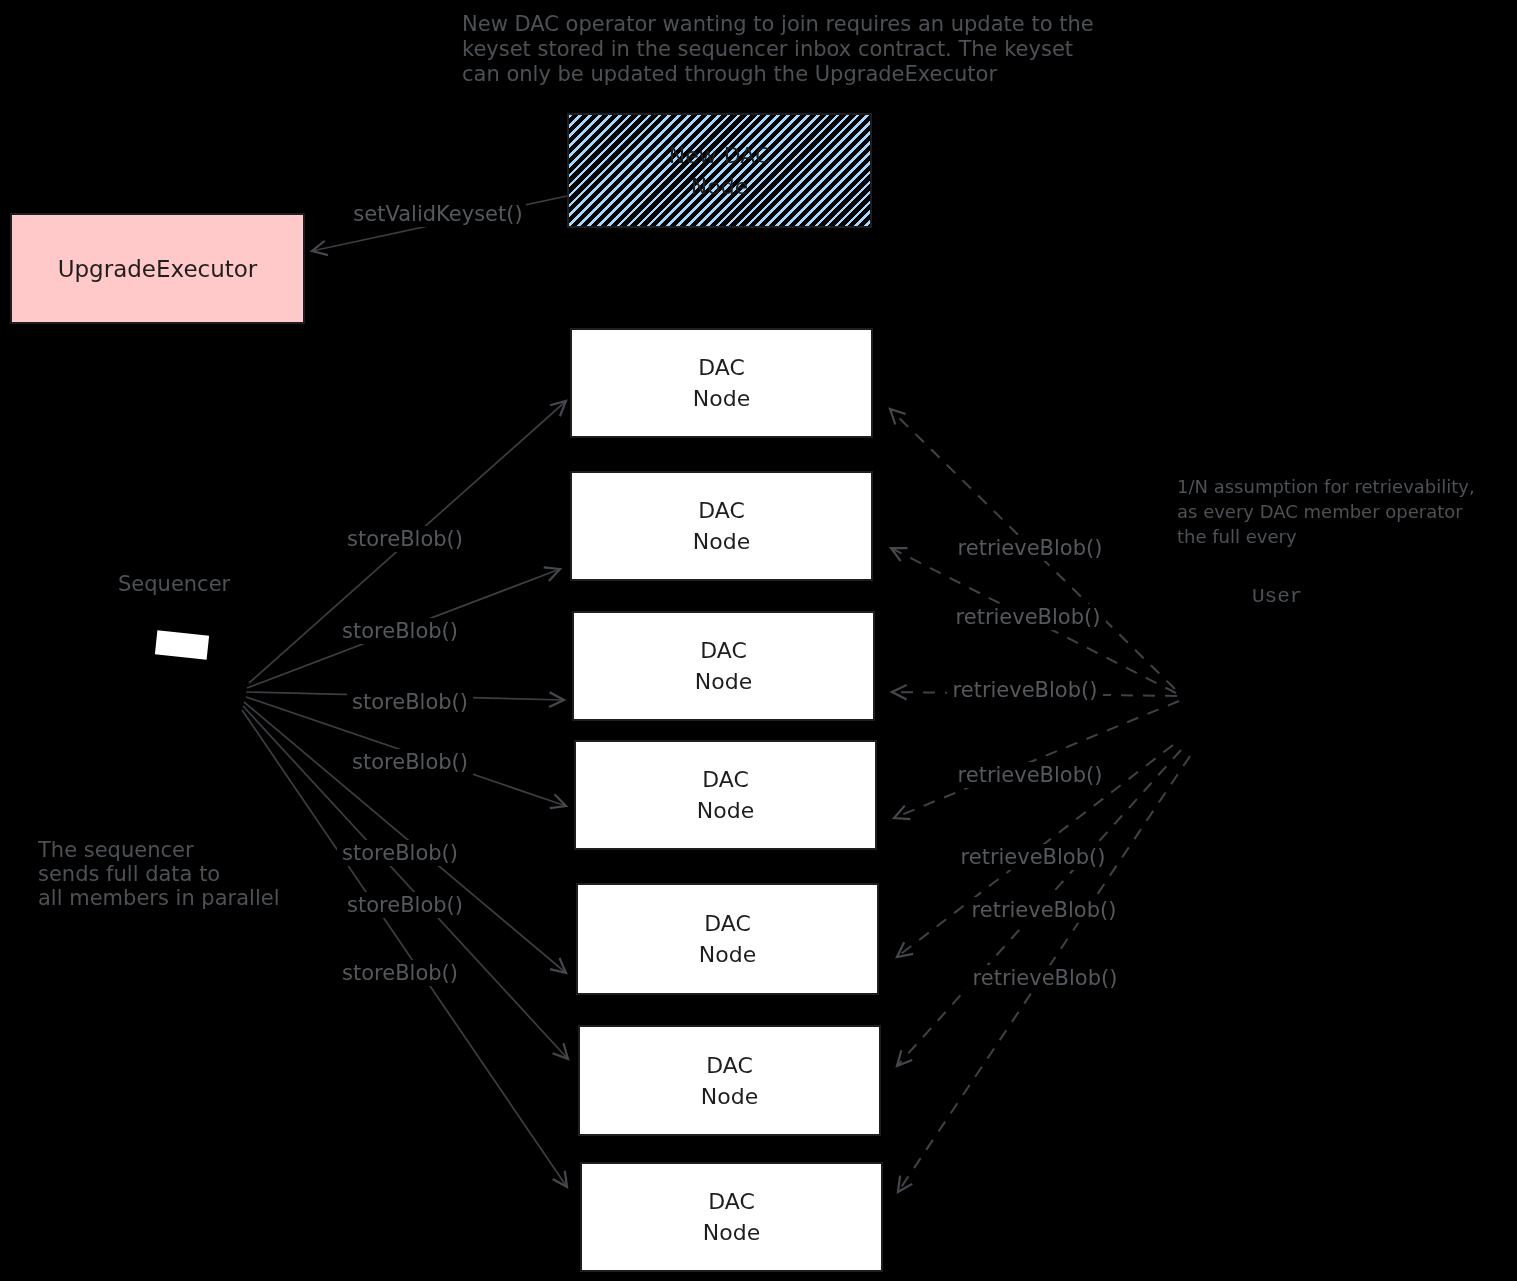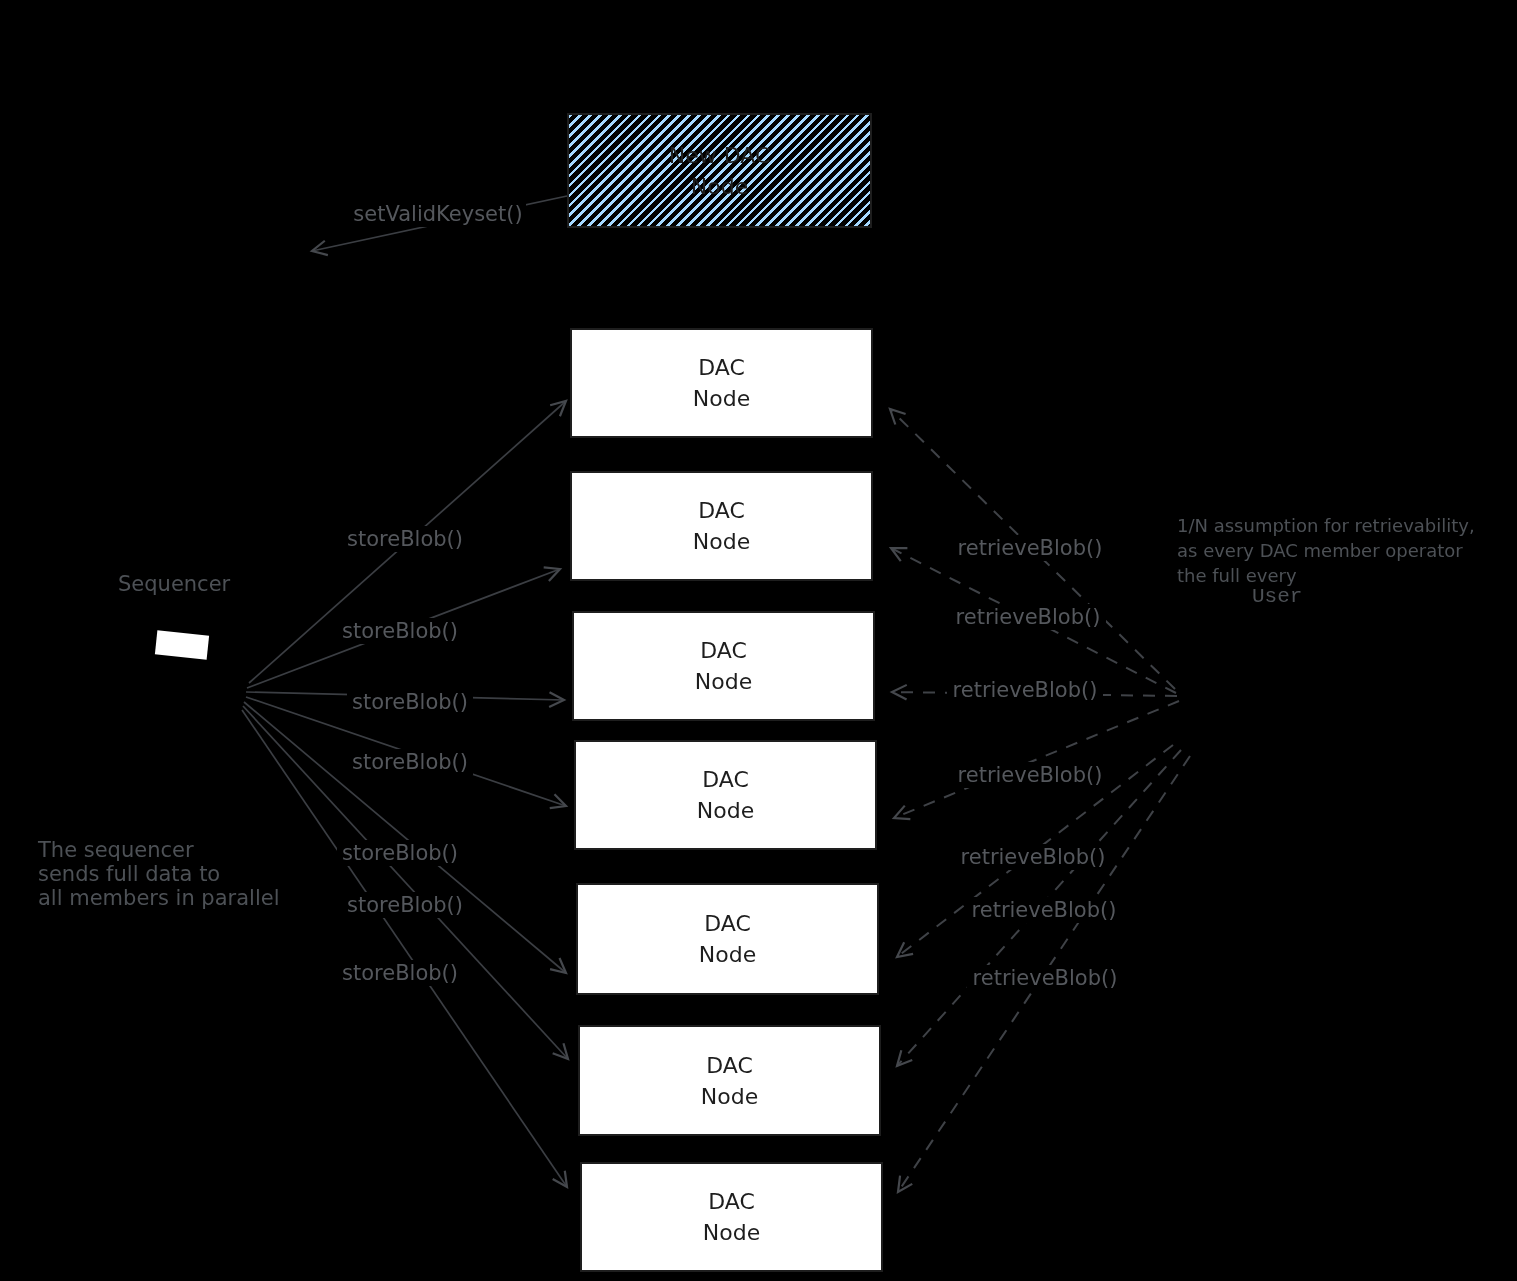--- a/index.html
+++ b/index.html
@@ -81,38 +81,46 @@
 
     <text class="svg-label" x="1030" y="555" text-anchor="middle">retrieveBlob()</text>
     <text class="svg-label" x="1028" y="624" text-anchor="middle">retrieveBlob()</text>
     <text class="svg-label" x="1025" y="697" text-anchor="middle">retrieveBlob()</text>
     <text class="svg-label" x="1030" y="782" text-anchor="middle">retrieveBlob()</text>
     <text class="svg-label" x="1033" y="864" text-anchor="middle">retrieveBlob()</text>
     <text class="svg-label" x="1044" y="917" text-anchor="middle">retrieveBlob()</text>
     <text class="svg-label" x="1045" y="985" text-anchor="middle">retrieveBlob()</text>
   </svg>
 
+  <div class="note" style="left:462px;top:12px;">
+    <div>New DAC operator wanting to join requires an update to the</div>
+    <div>keyset stored in the sequencer inbox contract. The keyset</div>
+    <div>can only be updated through the UpgradeExecutor</div>
+  </div>
 
-  <div class="note" style="left:1177px;top:474px;font-size:18px;margin-top:39px;">
+  <div class="note" style="left:1177px;top:474px;font-size:18px;">
     <div>1/N assumption for retrievability,</div>
     <div>as every DAC member operator</div>
     <div>the full every</div>
   </div>
 
   <div class="note" style="left:38px;top:838px;line-height:24px;">
     <div>The sequencer</div>
     <div>sends full data to</div>
     <div>all members in parallel</div>
   </div>
 
   <div class="note" style="left:118px;top:572px;width:104px;text-align:right;">Sequencer</div>
   <div class="seq-icon"></div>
 
   <div class="note" style="left:1252px;top:584px;font-family:Liberation Mono, monospace;">User</div>
 
+  <div class="box pink-box">
+    <span>UpgradeExecutor</span>
+  </div>
 
   <div class="box hatch-box">
     <span>New DAC</span>
     <span>Node</span>
   </div>
 
   <div class="box dac-box" style="left:570px;top:328px;">
     <span>DAC</span>
     <span>Node</span>
   </div>

